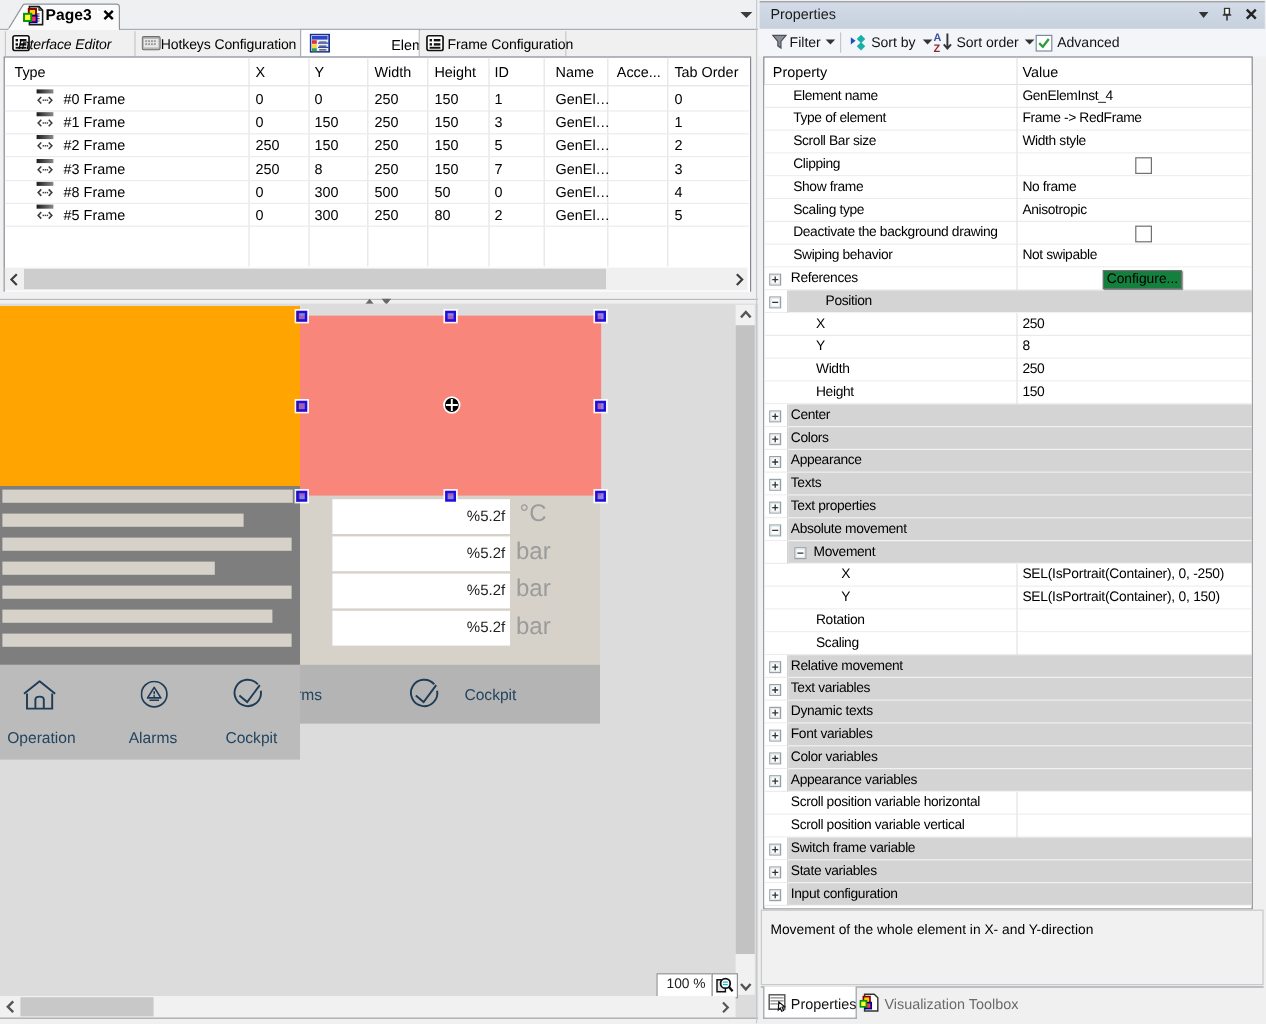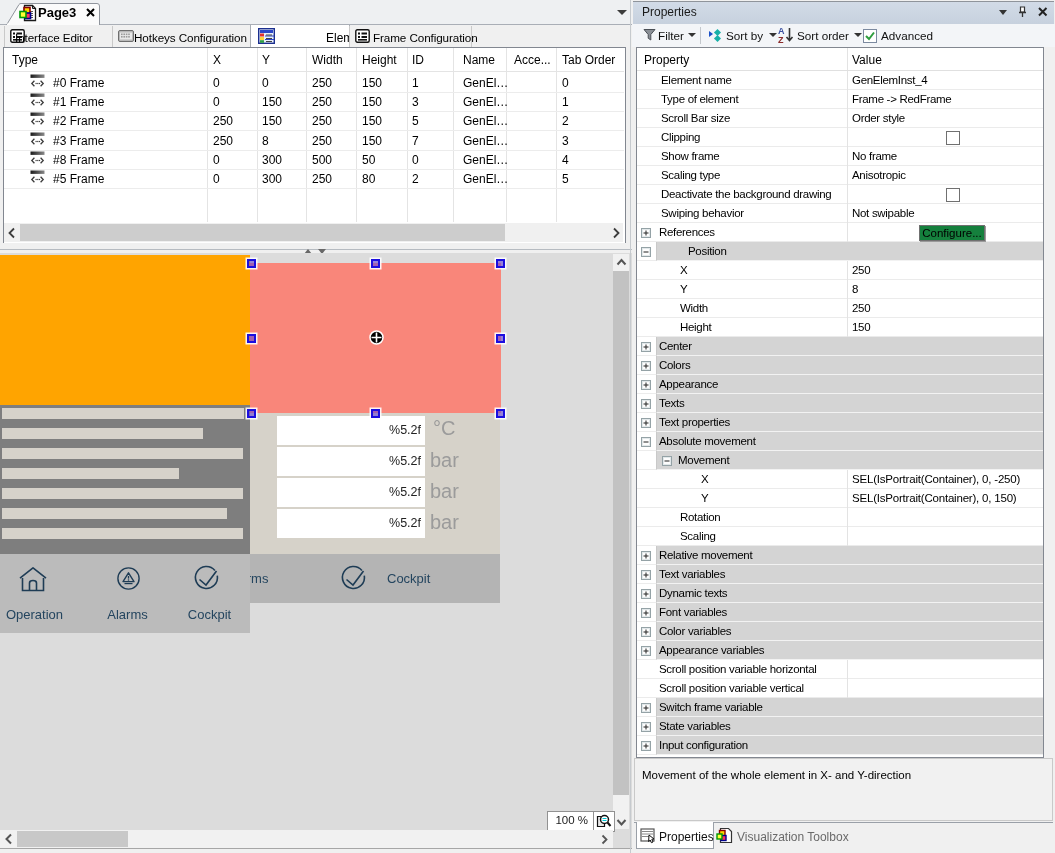--- a/index.html
+++ b/index.html
@@ -34,21 +34,21 @@
 <div class="ab" style="left:0;top:25px;width:632px;height:22px;background:#f0f0f0;"></div>
 <div class="ab" style="left:4px;top:26px;width:107px;height:21px;background:#f0f0f0;border-left:1px solid #c9c9c9;border-right:1px solid #c9c9c9;"></div>
 <svg class="ab" style="left:10px;top:29px;" width="15" height="14">
 <rect x="0.8" y="0.8" width="13.4" height="12.4" rx="1.5" fill="#fff" stroke="#111" stroke-width="1.4"></rect>
 <rect x="3" y="3.5" width="2" height="2" fill="#111"></rect>
     <rect x="6.5" y="3.5" width="5.5" height="2" fill="#111"></rect>
 <rect x="3" y="7" width="2" height="2" fill="#111"></rect>
     <rect x="6.5" y="7" width="5.5" height="2" fill="#111"></rect>
 <rect x="3" y="10" width="9" height="1.6" fill="#111"></rect>
 </svg>
-<div class="tx" style="left:15px;top:31px;font-size:11.7px;letter-spacing:-0.1px;color:#000;">Interface Editor</div>
+<div class="tx" style="left:15px;top:31px;font-size:11.7px;letter-spacing:-0.1px;color:#000;font-style:italic;">Interface Editor</div>
 <div class="ab" style="left:112px;top:26px;width:137px;height:21px;background:#f0f0f0;border-left:1px solid #c9c9c9;border-right:1px solid #c9c9c9;"></div>
 <svg class="ab" style="left:118px;top:30px;" width="16" height="12">
 <rect x="0.5" y="0.5" width="15" height="11" rx="1.5" fill="#b9b9b9" stroke="#6e6e6e" stroke-width="1"></rect>
 <rect x="2" y="2.5" width="12" height="7" fill="#e8e8e8"></rect>
 <g fill="#9a9a9a">
       <rect x="3" y="3.5" width="1.6" height="1.6"></rect>
       <rect x="5.4" y="3.5" width="1.6" height="1.6"></rect>
       <rect x="7.8" y="3.5" width="1.6" height="1.6"></rect>
       <rect x="10.2" y="3.5" width="1.6" height="1.6"></rect>
 <rect x="3" y="6" width="1.6" height="1.6"></rect>
@@ -429,21 +429,21 @@
 <div class="ab" style="left:847px;top:71.0px;width:1px;height:19px;background:#e3e3e3;"></div>
 <div class="tx" style="left:661px;top:74.0px;font-size:11.5px;letter-spacing:-0.3px;color:#000;">Element name</div>
 <div class="tx" style="left:852px;top:74.0px;font-size:11.5px;letter-spacing:-0.3px;color:#000;">GenElemInst_4</div>
 <div class="ab" style="left:637px;top:90.0px;width:406px;height:18px;background:#fff;border-bottom:1px solid #ebebeb;"></div>
 <div class="ab" style="left:847px;top:90.0px;width:1px;height:19px;background:#e3e3e3;"></div>
 <div class="tx" style="left:661px;top:93.0px;font-size:11.5px;letter-spacing:-0.3px;color:#000;">Type of element</div>
 <div class="tx" style="left:852px;top:93.0px;font-size:11.5px;letter-spacing:-0.3px;color:#000;">Frame -&gt; RedFrame</div>
 <div class="ab" style="left:637px;top:109.0px;width:406px;height:18px;background:#fff;border-bottom:1px solid #ebebeb;"></div>
 <div class="ab" style="left:847px;top:109.0px;width:1px;height:19px;background:#e3e3e3;"></div>
 <div class="tx" style="left:661px;top:112.0px;font-size:11.5px;letter-spacing:-0.3px;color:#000;">Scroll Bar size</div>
-<div class="tx" style="left:852px;top:112.0px;font-size:11.5px;letter-spacing:-0.3px;color:#000;">Order style</div>
+<div class="tx" style="left:852px;top:112.0px;font-size:11.5px;letter-spacing:-0.3px;color:#000;">Width style</div>
 <div class="ab" style="left:637px;top:128.0px;width:406px;height:18px;background:#fff;border-bottom:1px solid #ebebeb;"></div>
 <div class="ab" style="left:847px;top:128.0px;width:1px;height:19px;background:#e3e3e3;"></div>
 <div class="tx" style="left:661px;top:131.0px;font-size:11.5px;letter-spacing:-0.3px;color:#000;">Clipping</div>
 <div class="ab" style="left:946px;top:130.5px;width:12px;height:12px;background:#fff;border:1px solid #707070;"></div>
 <div class="ab" style="left:637px;top:147.0px;width:406px;height:18px;background:#fff;border-bottom:1px solid #ebebeb;"></div>
 <div class="ab" style="left:847px;top:147.0px;width:1px;height:19px;background:#e3e3e3;"></div>
 <div class="tx" style="left:661px;top:150.0px;font-size:11.5px;letter-spacing:-0.3px;color:#000;">Show frame</div>
 <div class="tx" style="left:852px;top:150.0px;font-size:11.5px;letter-spacing:-0.3px;color:#000;">No frame</div>
 <div class="ab" style="left:637px;top:166.0px;width:406px;height:18px;background:#fff;border-bottom:1px solid #ebebeb;"></div>
 <div class="ab" style="left:847px;top:166.0px;width:1px;height:19px;background:#e3e3e3;"></div>

